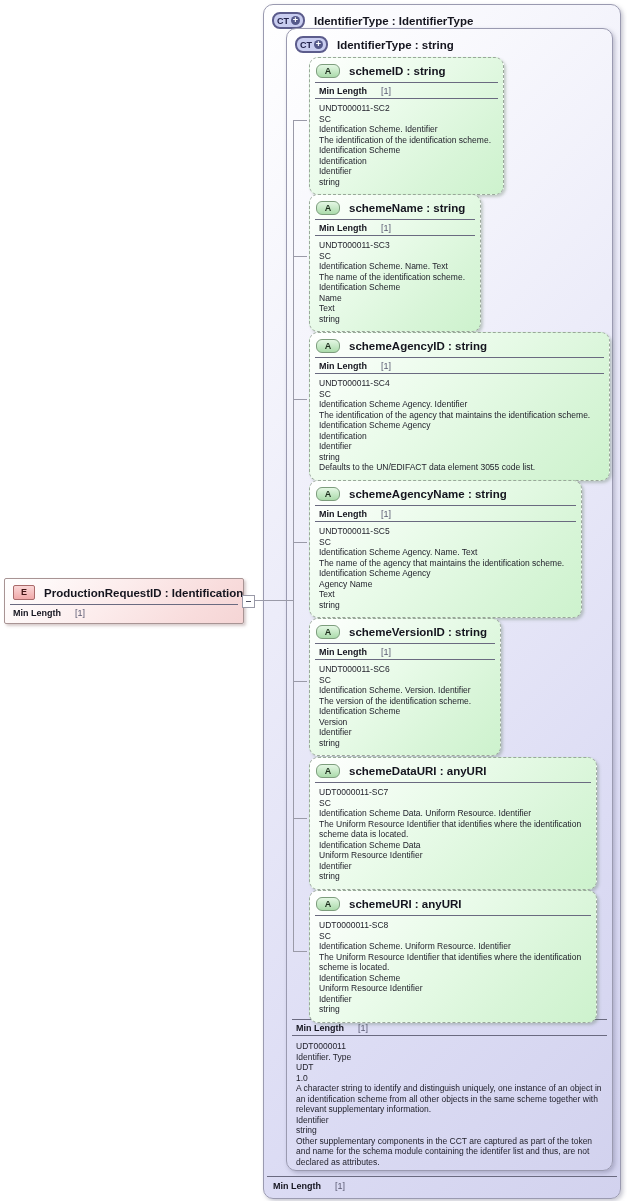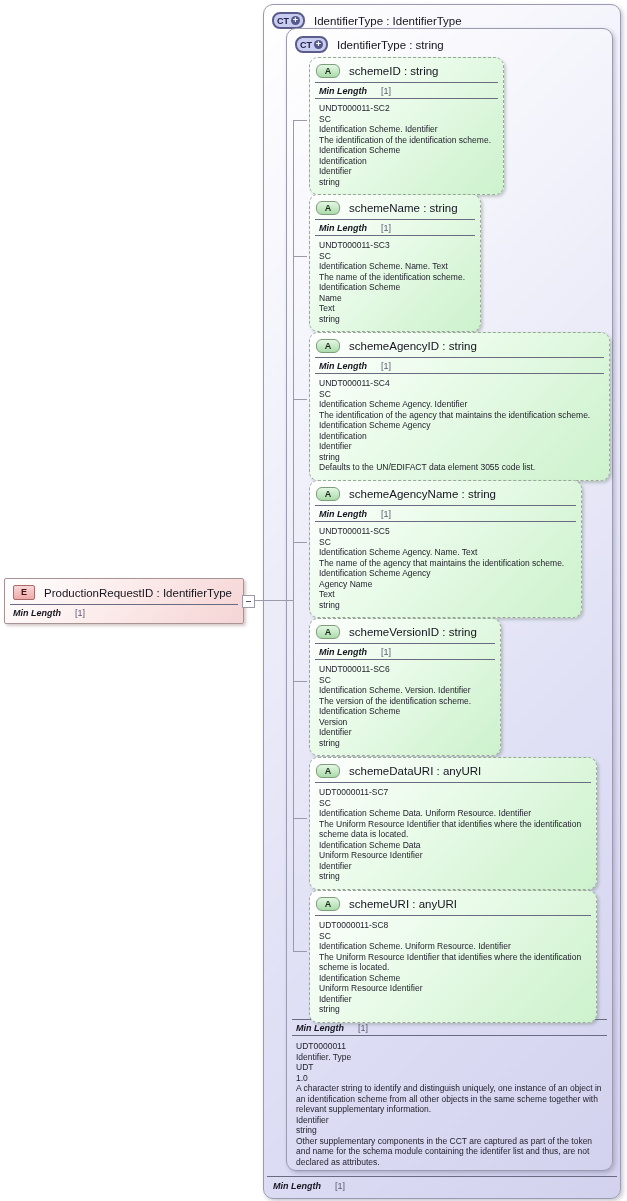--- a/index.html
+++ b/index.html
@@ -30,21 +30,21 @@
   
   .elem-box{
     position:absolute;
     border:1px solid #a89494;
     border-radius:2px;
     background:linear-gradient(135deg,#ffffff 0%,#fcecec 45%,#f8dcdc 80%,#f5d5d5 100%);
     box-shadow:2px 2px 3px rgba(120,80,80,.30);
     z-index:2;
   }
   .hdr{display:flex;align-items:center;gap:9px;padding:7px 9px 5px 8px;}
-  .ttl{font-size:11.5px;font-weight:normal;color:#14141e;white-space:nowrap;}
+  .ttl{font-size:11.5px;font-weight:bold;color:#14141e;white-space:nowrap;}
   .badge-ct{
     display:inline-flex;align-items:center;gap:2px;
     background:#c9cdf0;border:2px solid #5c5c8c;border-radius:8px;
     padding:0 3px;height:13px;
     font-size:9px;font-weight:bold;color:#22224a;flex:0 0 auto;
   }
   .badge-ct .plus{
     display:inline-block;width:9px;height:9px;border-radius:50%;
     background:#55598a;color:#ffffff;font-size:9px;line-height:8px;
     text-align:center;font-weight:bold;
@@ -56,21 +56,21 @@
     font-size:9px;line-height:12px;font-weight:bold;text-align:center;color:#1c2c1c;
   }
   .badge-e{
     display:inline-block;width:20px;height:13px;flex:0 0 auto;
     background:linear-gradient(#fad6d6,#f0a9a9);
     border:1px solid #a96a6a;border-radius:2px;
     font-size:9px;line-height:13px;font-weight:bold;text-align:center;color:#401414;
   }
   .sep{height:1px;background:#6a6a80;margin:0 5px;}
   .facet-row{padding:3px 9px 2px 9px;font-size:9px;white-space:nowrap;}
-  .facet-name{font-style:italic;font-weight:bold;color:#15151f;}
+  .facet-name{font-weight:bold;color:#15151f;}
   .facet-card{color:#5a5a72;margin-left:14px;}
   .doc{
     padding:4px 6px 7px 9px;
     font-size:8.5px;color:#23232d;line-height:10.5px;
   }
   .inner-bottom{position:absolute;left:0;right:0;bottom:0;}
   .bordered{border-top:1px solid #6a6a80;border-bottom:1px solid #6a6a80;margin:0 5px;padding:3px 4px 2px 4px;}
   .outer-facet{position:absolute;left:0;right:0;bottom:0;border-top:1px solid #6a6a80;margin:0 3px;padding:4px 6px 7px 6px;font-size:9px;white-space:nowrap;}
   
   .conn{position:absolute;background:#9a9aa8;z-index:3;}
@@ -267,21 +267,21 @@
   </div>
 
   <div class="outer-facet">
     <span class="facet-name">Min Length</span><span class="facet-card">[1]</span>
   </div>
 </div>
 
 <div class="elem-box" style="left:4px;top:578px;width:238px;">
   <div class="hdr" style="padding:6px 8px 4px 8px;">
     <span class="badge-e">E</span>
-    <span class="ttl">ProductionRequestID : IdentifierType</span>
+    <span class="ttl">ProductionRequestID : Identification</span>
   </div>
   <div class="sep"></div>
   <div class="facet-row" style="padding:3px 8px 5px 8px;">
     <span class="facet-name">Min Length</span><span class="facet-card">[1]</span>
   </div>
 </div>
 
 <div class="handle" style="left:242px;top:595px;">
     <span class="bar"></span>
   </div>

